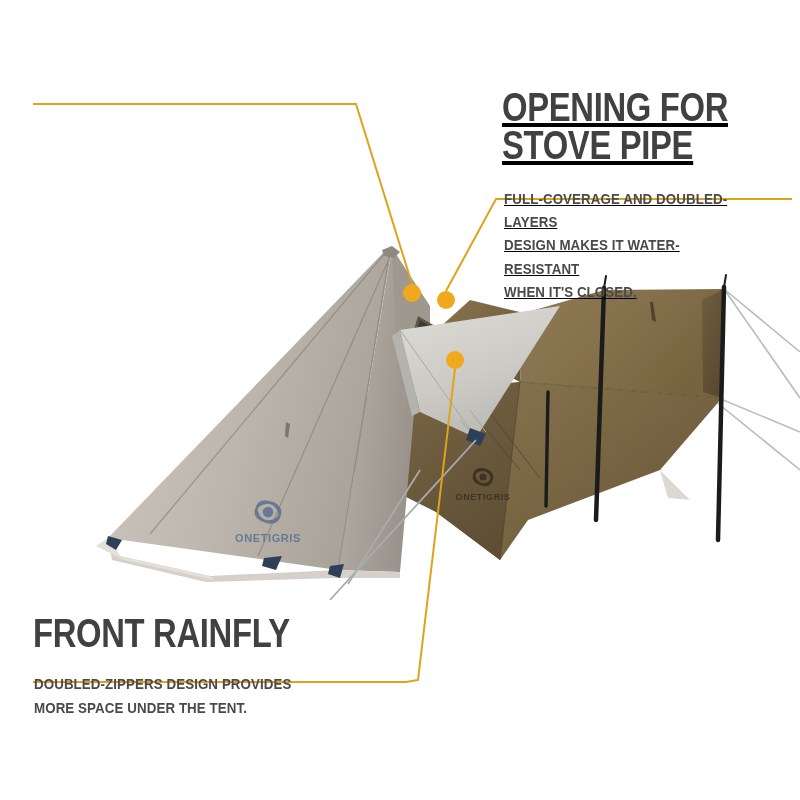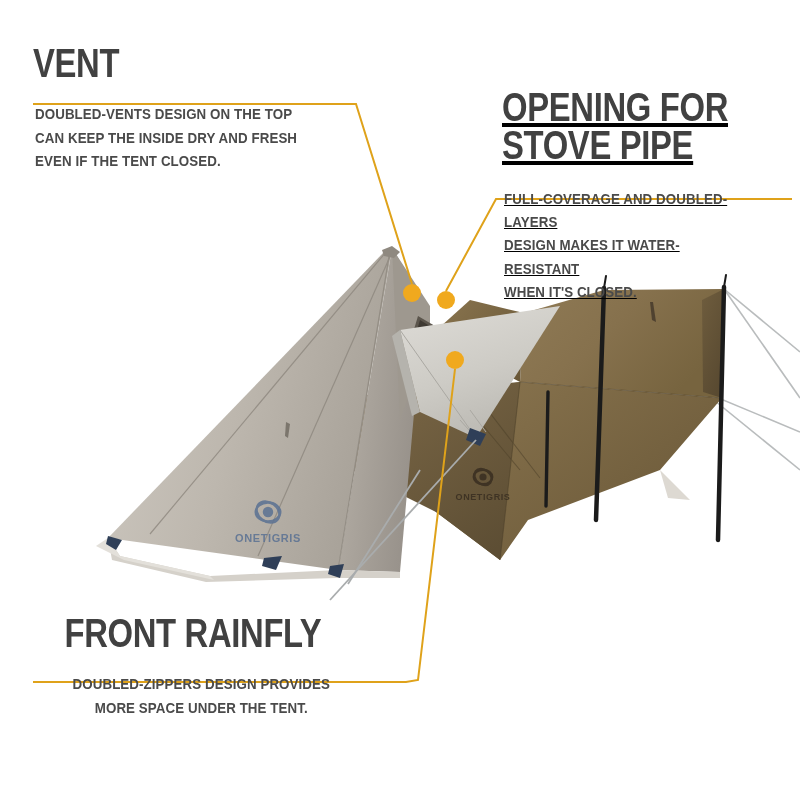--- a/index.html
+++ b/index.html
@@ -48,21 +48,21 @@
     white-space: pre-line;
     margin: 0;
   }
 
   #cal-vent      { left: 33px;  top: 44px;  width: 340px; }
   #cal-vent .callout-body   { margin-top: 20px; margin-left: 2px; }
 
   #cal-stove     { left: 502px; top: 88px;  width: 290px; text-decoration: underline; }
   #cal-stove .callout-body  { margin-top: 22px; margin-left: 2px; }
 
-  #cal-rainfly   { left: 33px;  top: 614px; width: 390px; text-align: center; }
+  #cal-rainfly   { left: 33px;  top: 614px; width: 390px; }
   #cal-rainfly .callout-body{ margin-top: 20px; margin-left: 1px; }
 
   
   #tent-layer, #leader-layer {
     position: absolute;
     left: 0; top: 0;
     width: 800px; height: 800px;
   }
   #leader-layer { pointer-events: none; }
 
@@ -219,26 +219,20 @@
     <path d="M33,104 L344,104 L356,104 L412,284" fill="none" stroke="#DFA21A" stroke-width="2"></path>
     <circle cx="412" cy="293" r="9" fill="#F0A91E"></circle>
 
     <path d="M792,199 L508,199 L496,199 L446,291" fill="none" stroke="#DFA21A" stroke-width="2"></path>
     <circle cx="446" cy="300" r="9" fill="#F0A91E"></circle>
 
     <path d="M33,682 L406,682 L418,680 L455,369" fill="none" stroke="#DFA21A" stroke-width="2"></path>
     <circle cx="455" cy="360" r="9" fill="#F0A91E"></circle>
   </svg>
 
-  <div class="callout" id="cal-vent">
-    <h2 class="callout-title">VENT</h2>
-    <p class="callout-body">DOUBLED-VENTS DESIGN ON THE TOP
-CAN KEEP THE INSIDE DRY AND FRESH
-EVEN IF THE TENT CLOSED.</p>
-  </div>
 
   <div class="callout" id="cal-stove">
     <h2 class="callout-title">OPENING FOR
 STOVE PIPE</h2>
     <p class="callout-body"> FULL-COVERAGE AND DOUBLED-LAYERS
 DESIGN MAKES IT WATER-RESISTANT
 WHEN IT'S CLOSED.</p>
   </div>
 
   <div class="callout" id="cal-rainfly">

